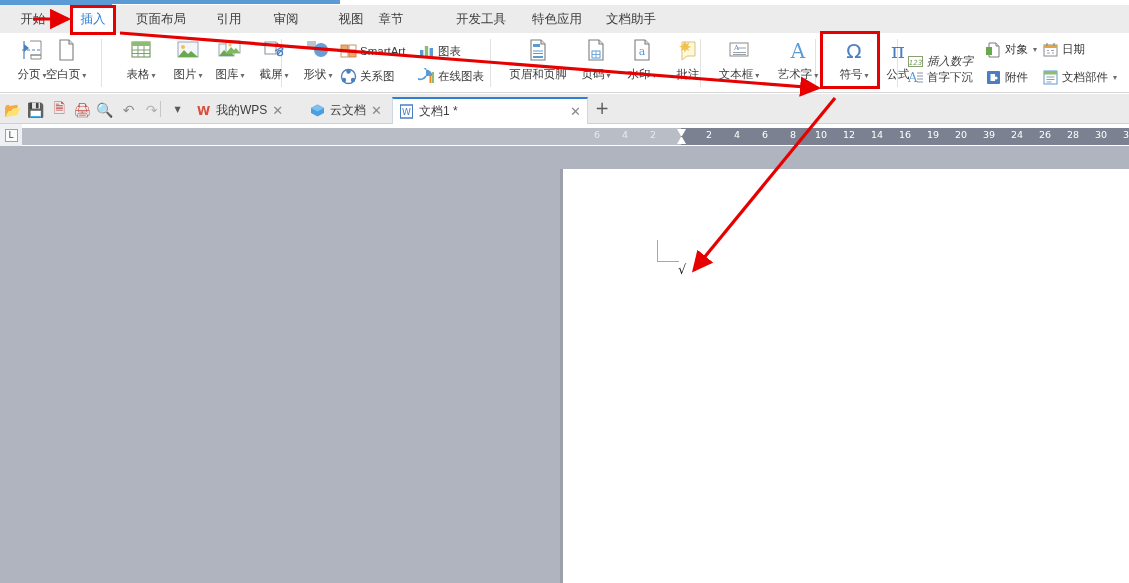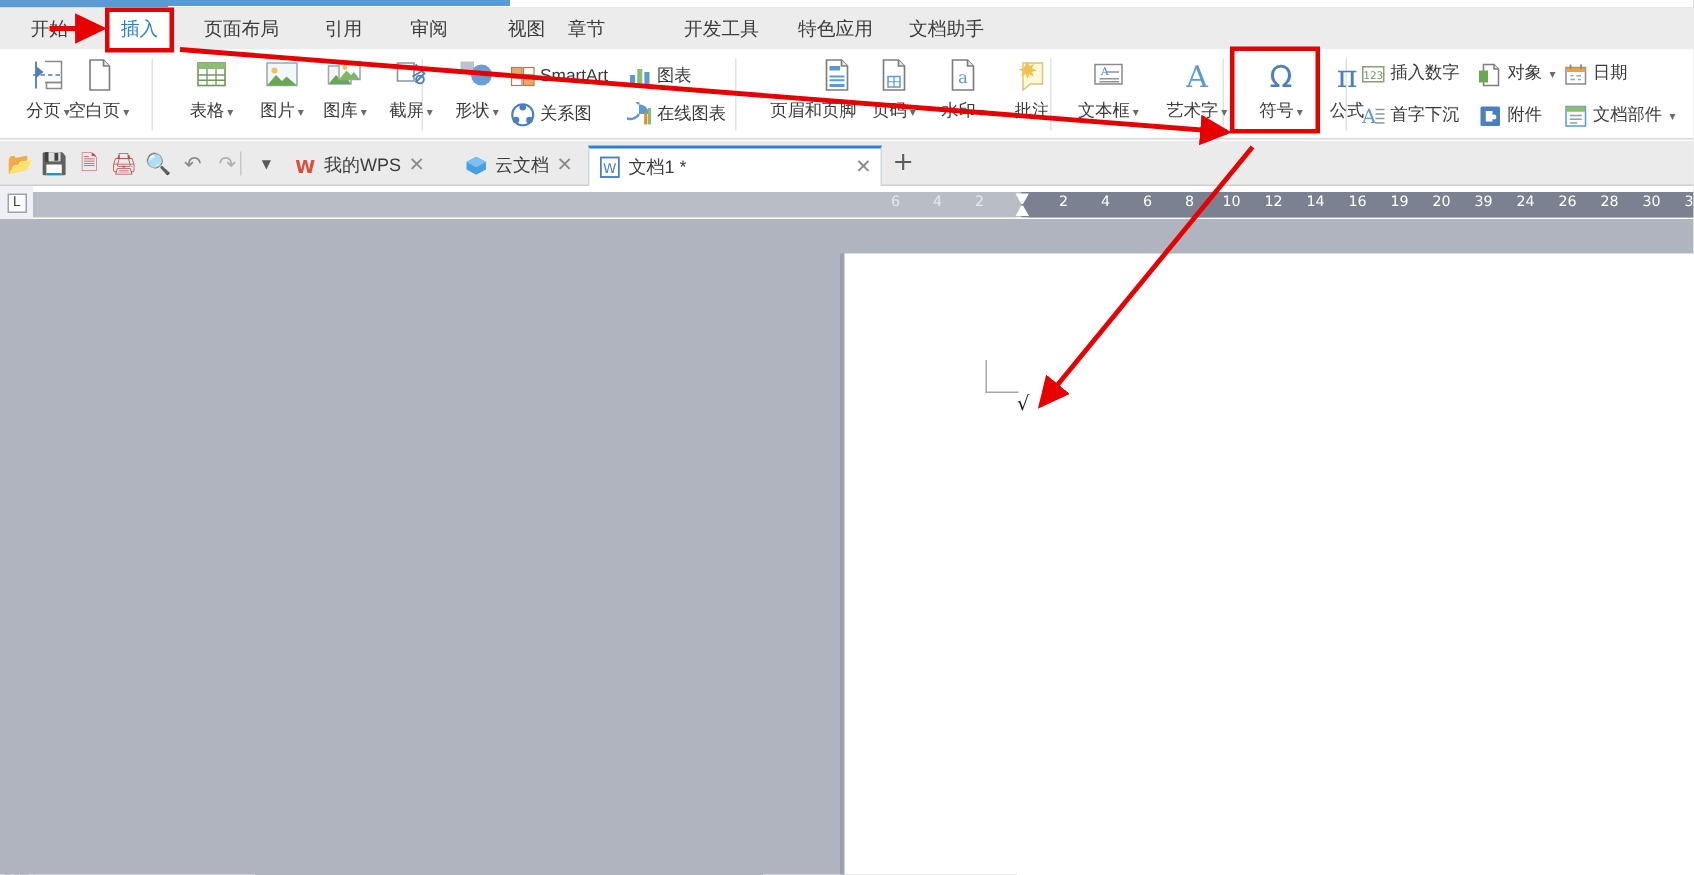--- a/index.html
+++ b/index.html
@@ -295,21 +295,21 @@
       </div>
       <div class="rb-big" style="left: 292px;">
         <div class="ic">
           <svg width="26" height="26" viewBox="0 0 26 26" xmlns="http://www.w3.org/2000/svg">
             <rect x="2" y="4" width="9" height="8" fill="#b8c4d0"></rect>
      <circle cx="16" cy="13" r="7" fill="#6a9ed4"></circle>
           </svg>
         </div>
         <div class="lb">形状<span class="caret">▾</span></div>
       </div>
-      <div class="rb-big" style="left: 505px; width: 66px; align-items: flex-end;">
+      <div class="rb-big" style="left: 505px; width: 66px;">
         <div class="ic">
           <svg width="26" height="26" viewBox="0 0 26 26" xmlns="http://www.w3.org/2000/svg">
             <path d="M6 3 h10 l4 4 v16 h-14 z" fill="#ffffff" stroke="#7d7d7d" stroke-width="1.1"></path>
      <path d="M16 3 v4 h4" fill="#e4e9ef" stroke="#7d7d7d" stroke-width="1.1"></path>
      <rect x="8" y="7" width="7" height="3" fill="#5b9bd5"></rect>
      <path d="M8 14 h10 M8 16.5 h10" stroke="#5b9bd5" stroke-width="1.2"></path>
      <rect x="8" y="19" width="10" height="2" fill="#5b9bd5"></rect>
           </svg>
         </div>
         <div class="lb">页眉和页脚</div>
@@ -414,21 +414,21 @@
         <span class="ic">
           <svg width="17" height="17" viewBox="0 0 17 17" xmlns="http://www.w3.org/2000/svg">
             <path d="M8 8 L8 1.5 A6.5 6.5 0 0 1 14.5 8 z" fill="#5b9bd5"></path>
      <path d="M8 8 m0 0 A6.5 6.5 0 1 1 7.9 1.5" fill="none" stroke="#5b9bd5" stroke-width="1.6"></path>
      <rect x="11.5" y="7" width="2" height="8" fill="#e8891e"></rect>
      <rect x="14" y="4" width="2" height="11" fill="#8fbc74"></rect>
           </svg>
         </span>
         <span class="lb">在线图表</span>
       </div>
-      <div class="rb-small" style="left: 907px; top: 5px;">
+      <div class="rb-small" style="left: 907px; top: 17px; font-style: italic;">
         <span class="ic">
           <svg width="17" height="17" viewBox="0 0 17 17" xmlns="http://www.w3.org/2000/svg">
             <rect x="1.5" y="3.5" width="14" height="10" fill="#ffffff" stroke="#8aa070" stroke-width="1"></rect>
      <text x="8.5" y="11.5" font-size="7" fill="#6f9a5e" text-anchor="middle" font-family="DejaVu Sans, sans-serif">123</text>
           </svg>
         </span>
         <span class="lb">插入数字</span>
       </div>
       <div class="rb-small" style="left: 907px; top: 33px;">
         <span class="ic">

